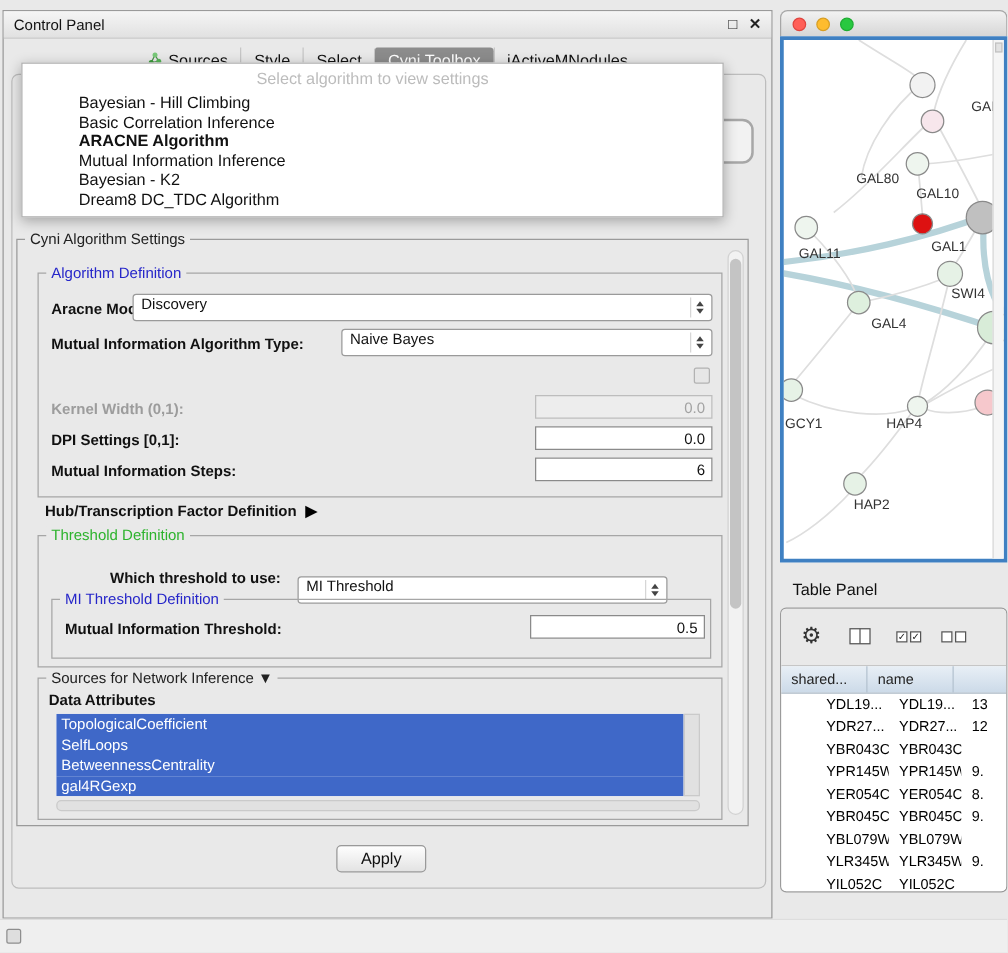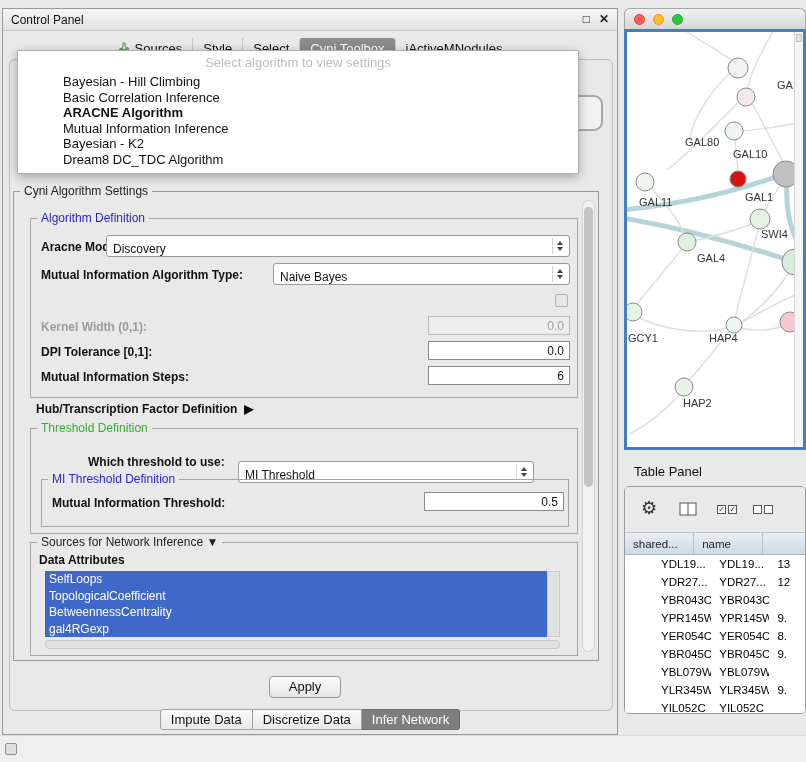--- a/index.html
+++ b/index.html
@@ -40,21 +40,21 @@
   .scrollv .thumb{position:absolute;left:1px;right:1px;top:6px;height:280px;background:#c4c4c4;border-radius:6px;}
 
   .group{position:absolute;border:1px solid #a6a6a6;}
   .algo-group{left:16px;top:26px;width:548px;height:180px;}
   .thresh-group{left:16px;top:236px;width:548px;height:106px;}
   .sources-group{left:16px;top:350px;width:548px;height:114px;}
   .mi-group{left:10px;top:50px;width:528px;height:48px;}
 
   .lbl{position:absolute;font-size:12px;font-weight:bold;color:#111;white-space:nowrap;}
   .lbl.gray{color:#9c9c9c;}
-  .combo{position:absolute;height:22px;background:#fff;border:1px solid #9a9a9a;border-radius:3px;font-size:12px;color:#111;display:flex;align-items:flex-end;padding-left:6px;}
+  .combo{position:absolute;height:22px;background:#fff;border:1px solid #9a9a9a;border-radius:3px;font-size:12px;color:#111;display:flex;align-items:flex-start;padding-left:6px;}
   .combo .arrows{position:absolute;right:2px;top:2px;bottom:2px;width:15px;display:flex;flex-direction:column;align-items:center;justify-content:center;border-left:1px solid #d6d6d6;}
   .tri-up{width:0;height:0;border-left:3.5px solid transparent;border-right:3.5px solid transparent;border-bottom:4px solid #444;margin-bottom:2px;}
   .tri-down{width:0;height:0;border-left:3.5px solid transparent;border-right:3.5px solid transparent;border-top:4px solid #444;}
 
   .field{position:absolute;height:19px;background:#fff;border:1px solid #8a8a8a;font-size:12px;color:#111;text-align:right;padding:2px 5px 0 0;}
   .field.disabled{background:#ededed;border-color:#bdbdbd;color:#a2a2a2;}
   .checkbox{position:absolute;width:13px;height:13px;background:#e6e6e6;border:1px solid #b2b2b2;border-radius:2px;}
 
   .hub-row{position:absolute;left:22px;top:210px;display:flex;align-items:center;gap:7px;font-size:12px;font-weight:bold;color:#111;}
   .hub-arrow{font-size:12px;color:#000;}
@@ -185,21 +185,21 @@
               <span class="tri-up"></span>
               <span class="tri-down"></span>
             </span>
         </div>
 
         <span class="checkbox" style="left:524px;top:75px;"></span>
 
         <span class="lbl gray" style="left:10px;top:101px;">Kernel Width (0,1):</span>
         <div class="field disabled" style="left:397px;top:97px;width:142px;">0.0</div>
 
-        <span class="lbl" style="left:10px;top:126px;">DPI Tolerance [0,1]:</span>
+        <span class="lbl" style="left:10px;top:126px;">DPI Settings [0,1]:</span>
         <div class="field" style="left:397px;top:122px;width:142px;">0.0</div>
 
         <span class="lbl" style="left:10px;top:151px;">Mutual Information Steps:</span>
         <div class="field" style="left:397px;top:147px;width:142px;">6</div>
       </div>
 
       <div class="hub-row">
         <span>Hub/Transcription Factor Definition</span>
         <span class="hub-arrow">▶</span>
       </div>
@@ -223,37 +223,32 @@
         </div>
       </div>
 
       <div class="group sources-group">
         <span class="legend">
           <span>Sources for Network Inference</span>
           <span>▼</span>
         </span>
         <span class="attr-label">Data Attributes</span>
         <div class="attr-list">
+            <div class="attr-row">TopologicalCoefficient</div>
             <div class="attr-row">SelfLoops</div>
-            <div class="attr-row">TopologicalCoefficient</div>
             <div class="attr-row">BetweennessCentrality</div>
             <div class="attr-row">gal4RGexp</div>
           </div>
         <div class="attr-scroll"></div>
         <div class="attr-hscroll"></div>
       </div>
     </div>
 
     <div class="apply-btn">Apply</div>
 
-    <div class="btabs">
-        <div class="btab">Impute Data</div>
-        <div class="btab">Discretize Data</div>
-        <div class="btab sel">Infer Network</div>
-      </div>
   </div>
 
   <div class="net-window">
     <div class="net-titlebar">
       <span class="lights">
         <span class="light red"></span>
         <span class="light yellow"></span>
         <span class="light green"></span>
       </span>
     </div>

